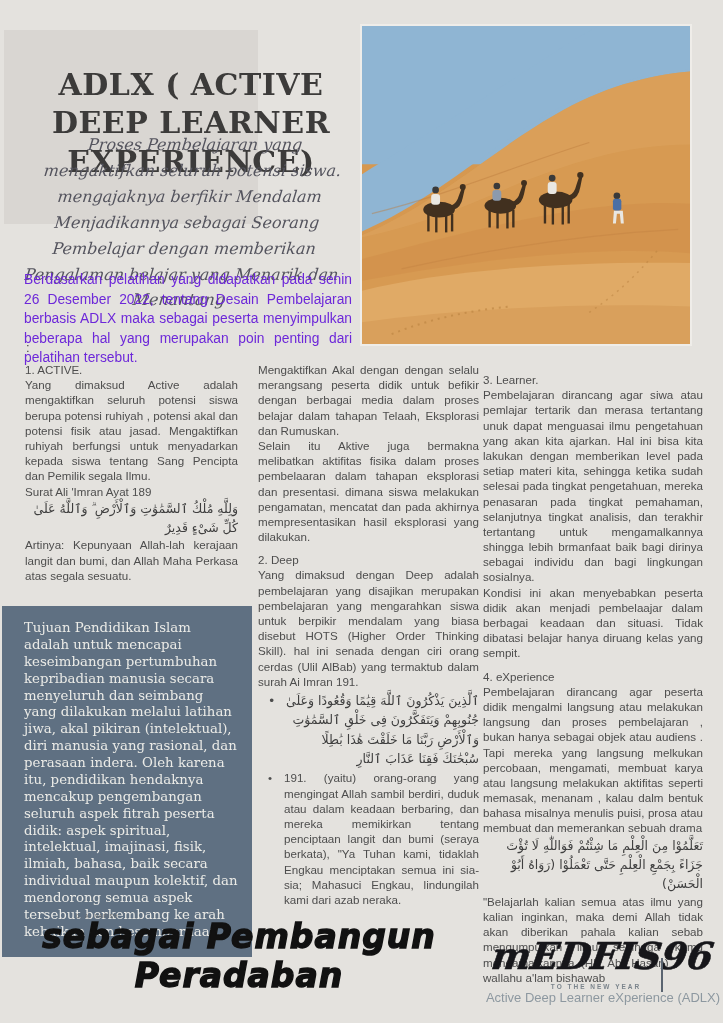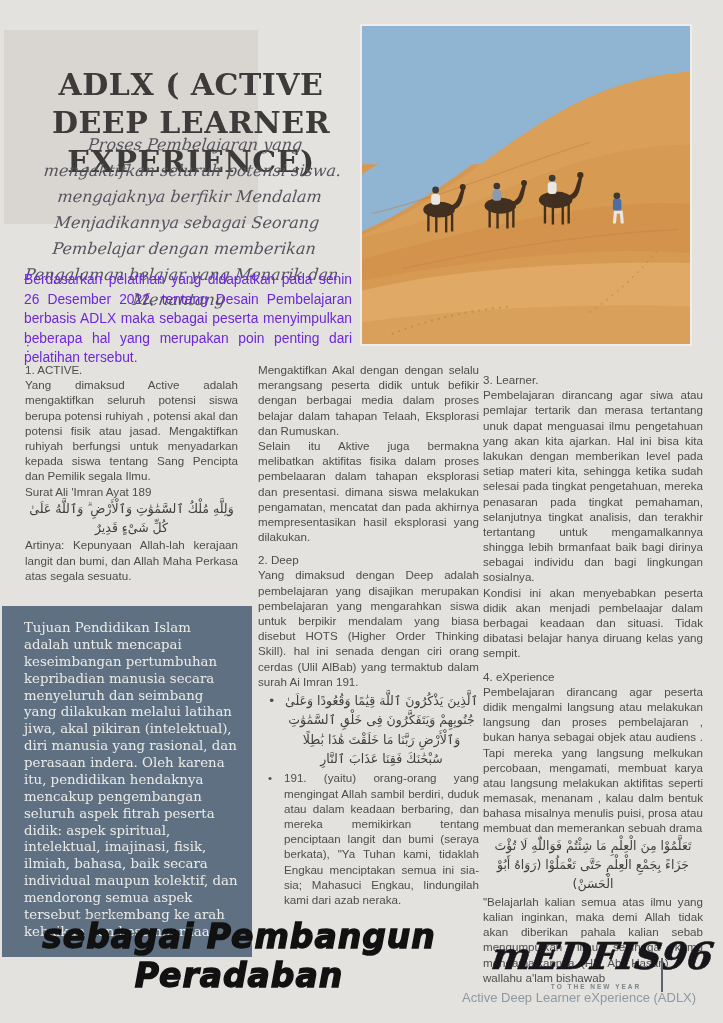--- a/index.html
+++ b/index.html
@@ -40,21 +40,21 @@
   .photo svg{display:block;width:100%;height:100%;}
 
   
   .col{font-size:11.6px;line-height:1.31;text-align:justify;color:#4d4d4d;}
   .col p{margin:0 0 0 0;}
   .col .gap{height:8px;}
   .col1{left:25px;top:362px;width:213px;}
   .col2{left:258px;top:362px;width:221px;}
   .col3{left:483px;top:372px;width:220px;}
   .arabic{
-    direction:rtl;text-align:center;font-family:"DejaVu Sans",sans-serif;
+    direction:rtl;text-align:right;font-family:"DejaVu Sans",sans-serif;
     font-size:12.5px;line-height:1.55;color:#3f3f3f;
   }
   ul.bullets{margin:2px 0 10px 4px;padding:0 0 0 12px;list-style:none;}
   ul.bullets li{position:relative;padding-left:10px;margin-bottom:2px;}
   ul.bullets li::before{content:"•";position:absolute;left:-6px;top:0;color:#4d4d4d;}
 
   
   .quote-box{
     left:2px;top:606px;width:214px;padding:14px 14px 16px 22px;
     background:#5f7082;color:#ebebe7;
@@ -75,21 +75,21 @@
     font-family:"DejaVu Serif",serif;font-style:italic;font-weight:bold;
     font-size:37px;color:#16161a;transform:skewX(-8deg);
     -webkit-text-stroke:.6px #16161a;
   }
   .brand-bar{left:661px;top:958px;width:2px;height:34px;background:#5a6470;}
   .brand-sub{
     left:536px;top:983px;width:120px;text-align:center;
     font-size:6.5px;letter-spacing:2px;color:#7b848c;font-weight:bold;
   }
   .brand-caption{
-    left:462px;top:990px;width:246px;text-align:left;
+    left:474px;top:990px;width:246px;text-align:right;
     font-size:13px;color:#8d98a0;
   }
 </style>
 </head>
 <body>
 
 <div class="abs title-panel"></div>
 
 <h1 class="abs page-title">ADLX ( ACTIVE DEEP LEARNER EXPERIENCE)</h1>
 

